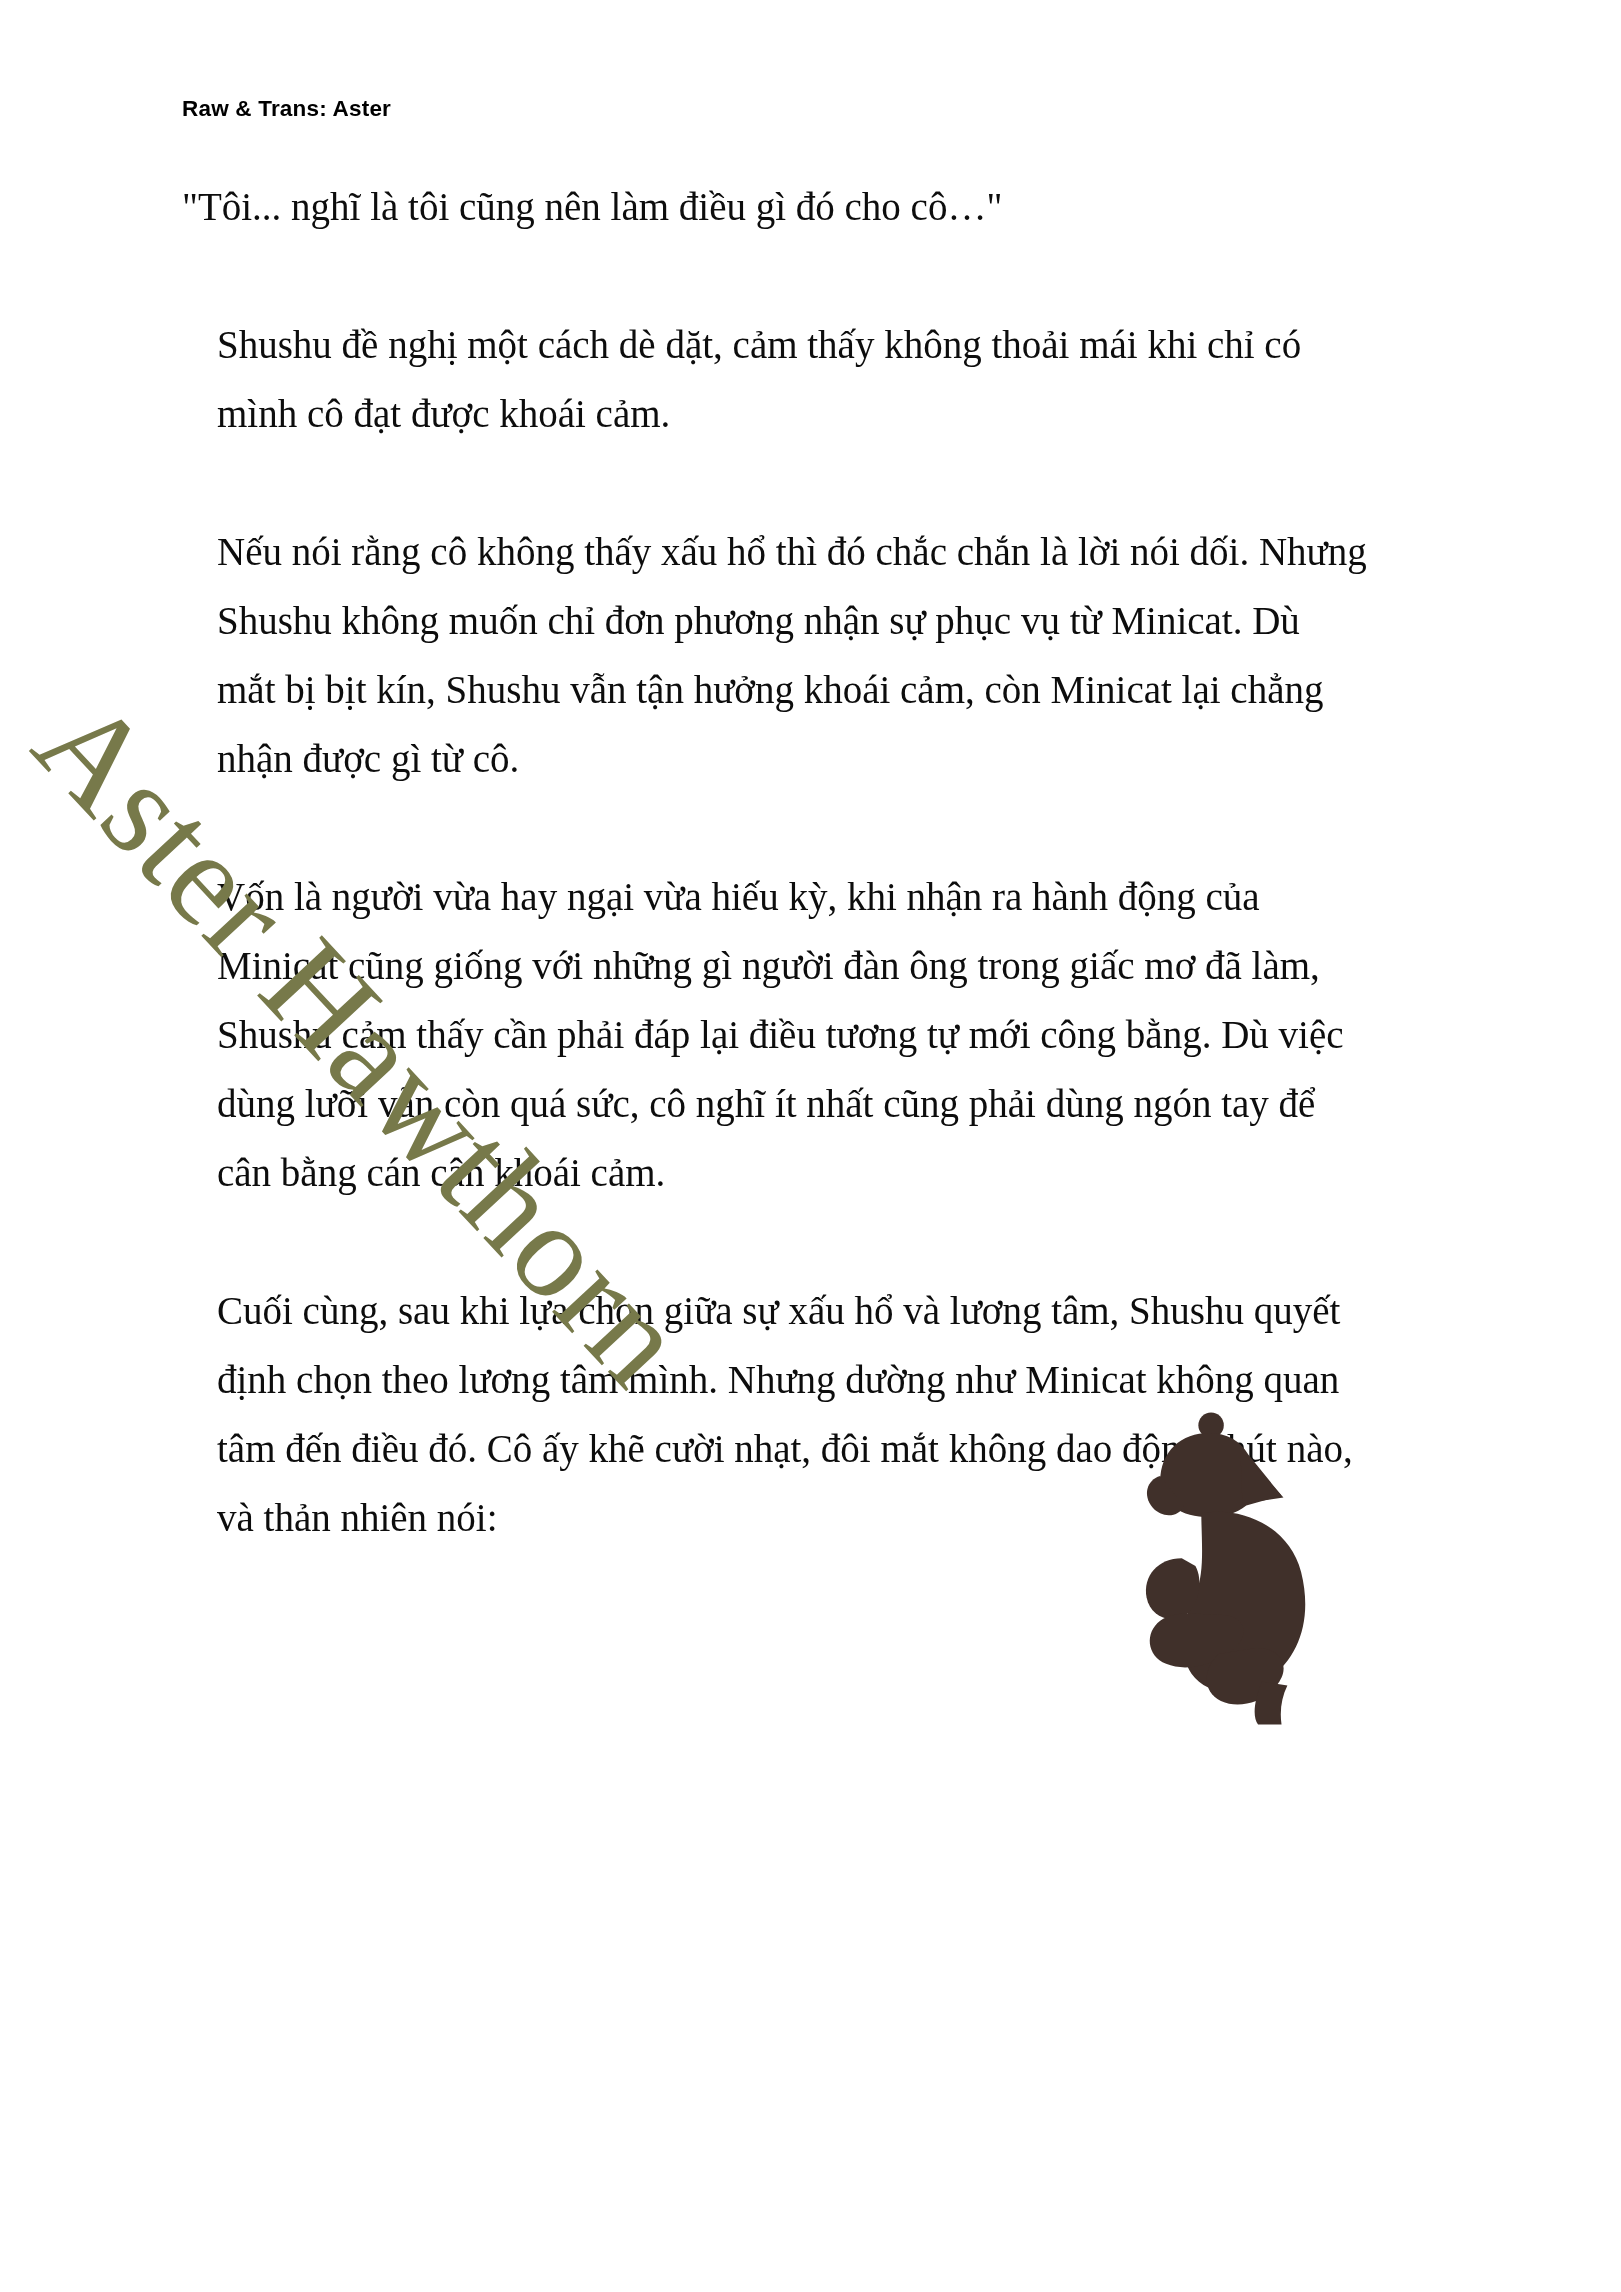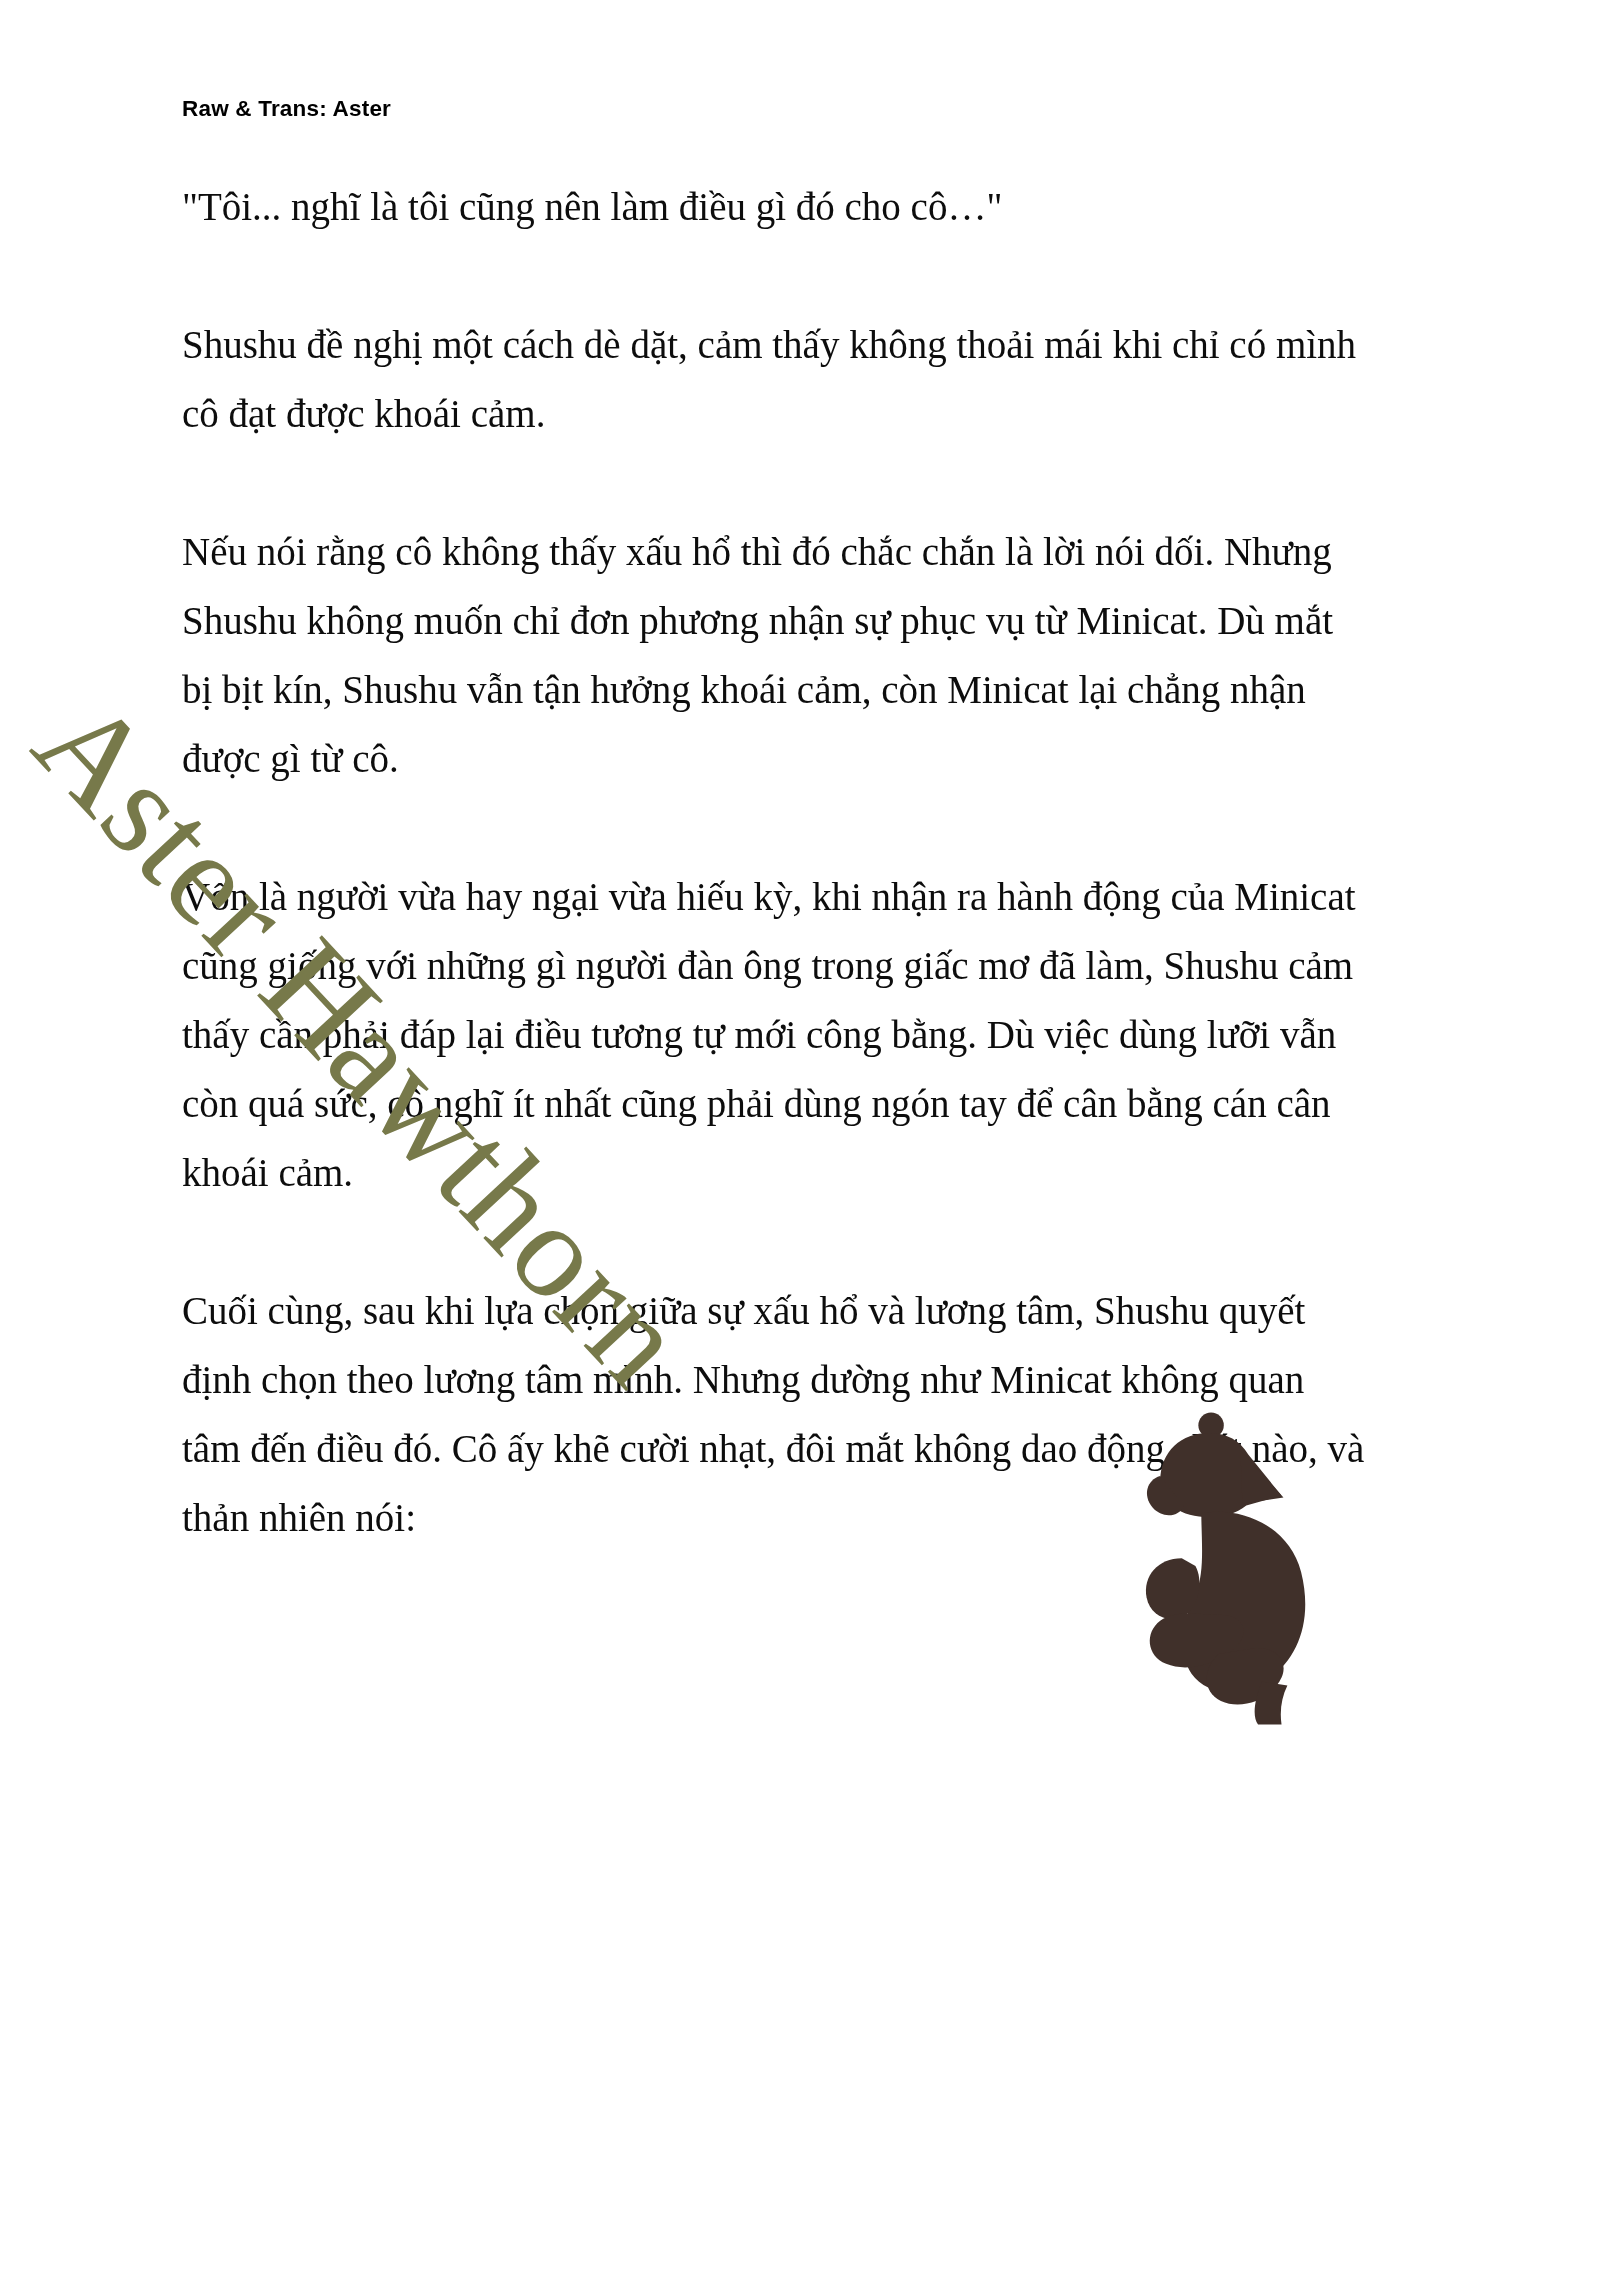--- a/index.html
+++ b/index.html
@@ -42,20 +42,21 @@
     font-family: "Liberation Serif", "DejaVu Serif", serif;
     font-size: 39px;
     line-height: 69px;
     color: #0d0d0d;
     margin: 0;
     text-align: left;
   }
 
   .para + .para {
     margin-top: 69px;
+    margin-left: 35px;
   }
 
   
   .p1 { margin-top: 0; }
   .p2 { margin-top: 102px; }
   .p3 { margin-top: 102px; }
   .p4 { margin-top: 102px; }
   .p5 { margin-top: 108px; }
 
   

